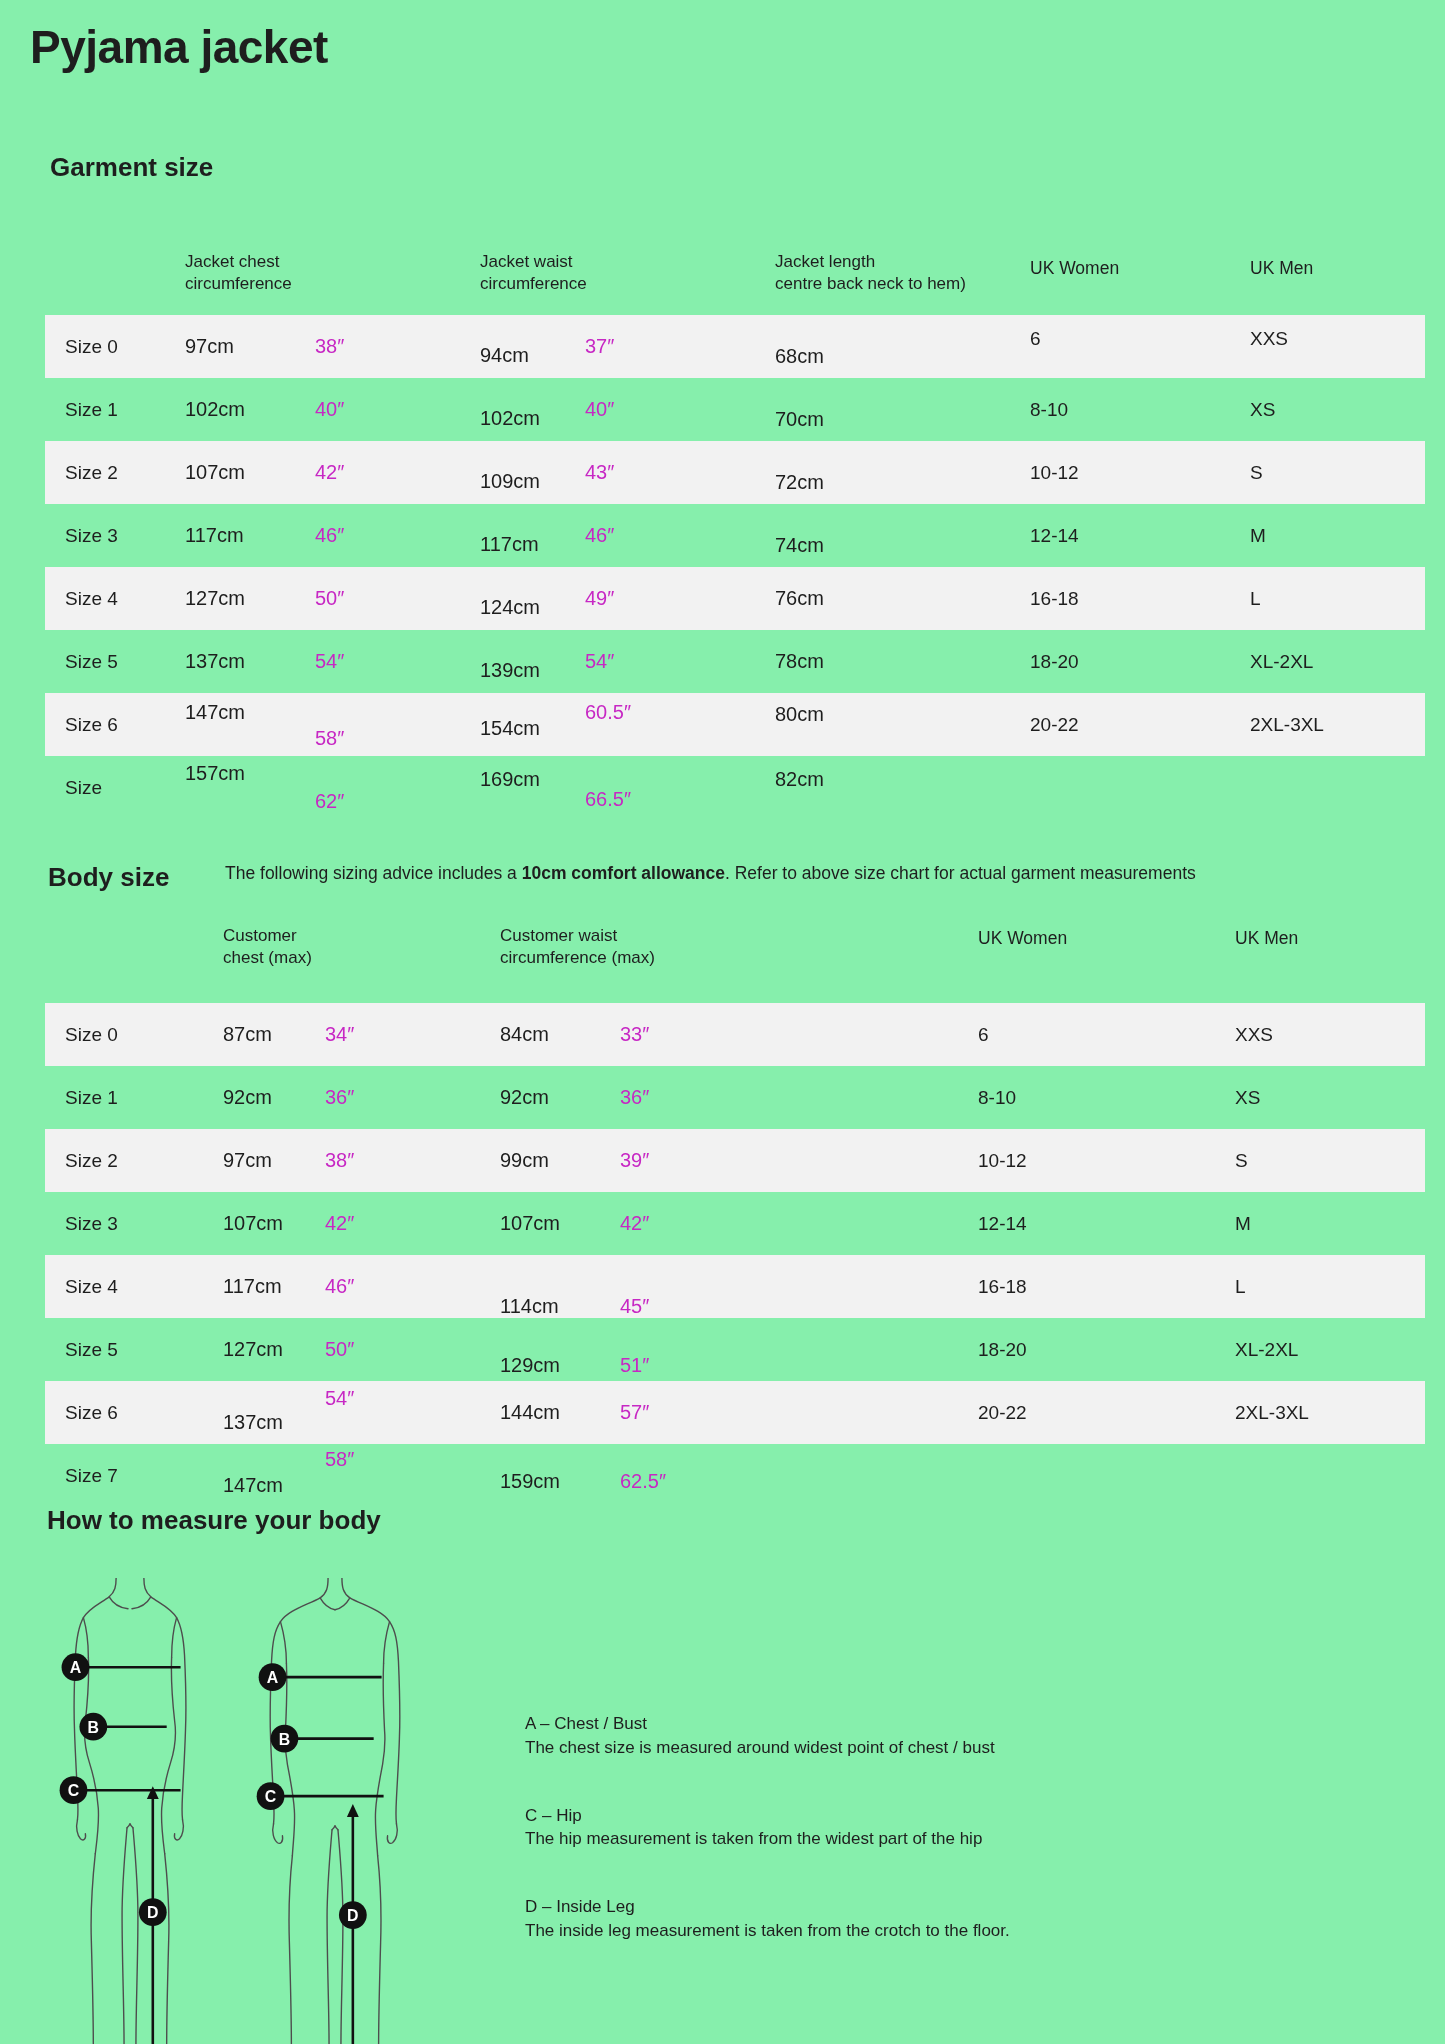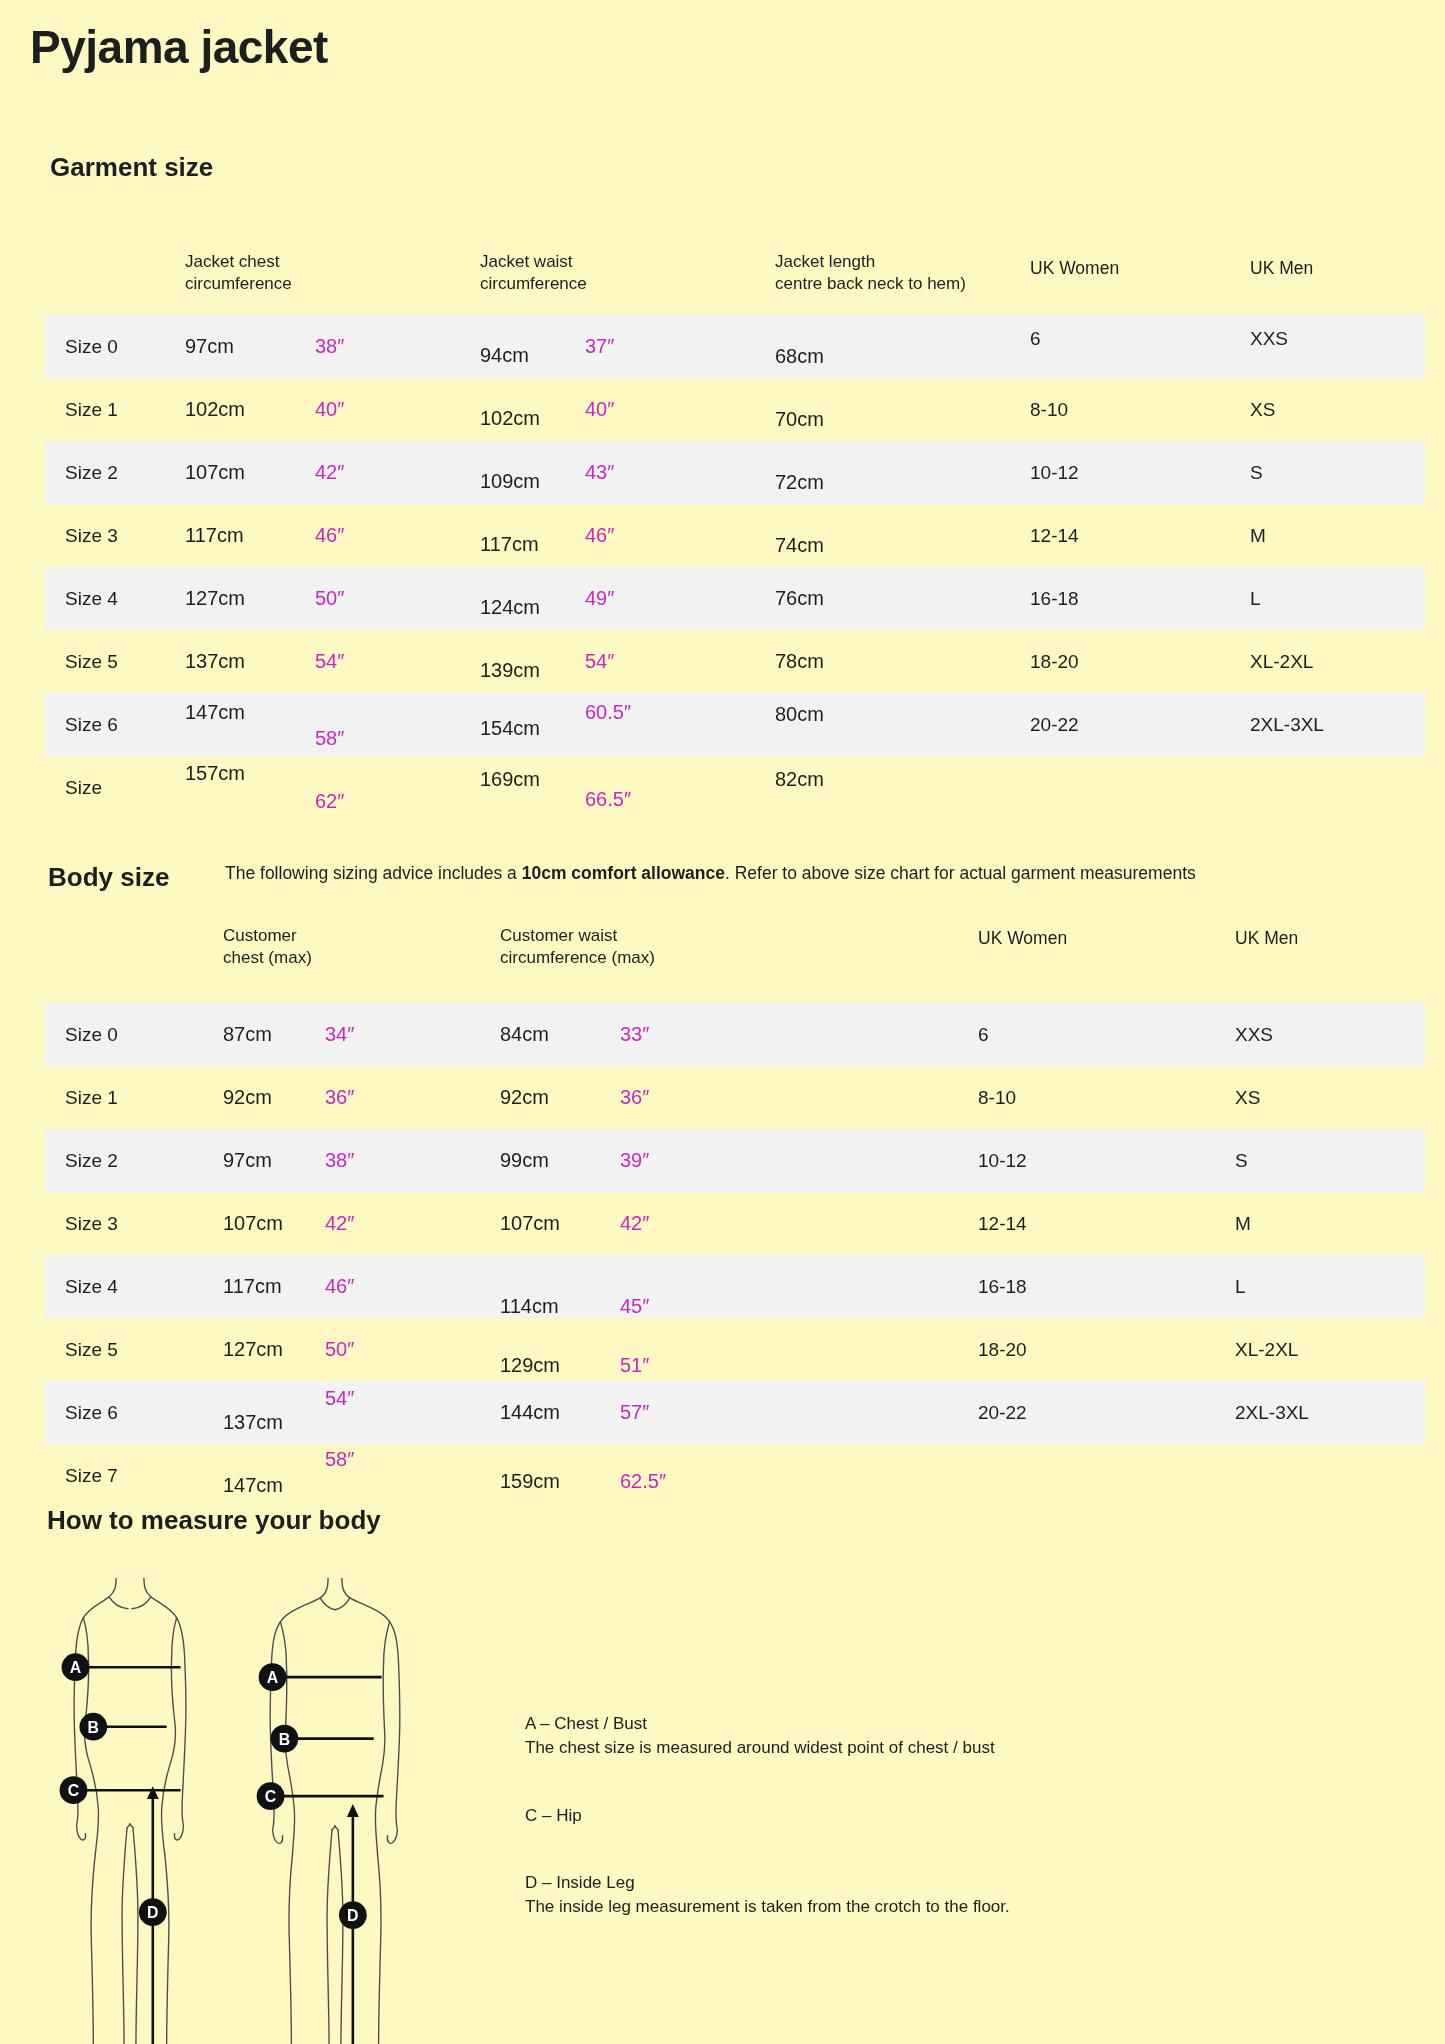--- a/index.html
+++ b/index.html
@@ -1,16 +1,16 @@
 <!DOCTYPE html>
 <html><head>
 <meta charset="utf-8">
 <style>
   html,body{margin:0;padding:0;background:#ffffff;}
-  .page{position:relative;width:1445px;height:2044px;background:#fef9c3;overflow:hidden;
+  .page{position:relative;width:1445px;height:2044px;background:#86efac;overflow:hidden;
         font-family:"Liberation Sans", sans-serif;color:#1e1e1e;}
 
   .page-title{position:absolute;left:30px;top:20px;font-size:46px;font-weight:700;letter-spacing:-0.5px;margin:0;}
   .section-heading{position:absolute;font-size:26px;font-weight:700;margin:0;}
   #garment-heading{left:50px;top:152px;}
   #body-heading{left:48px;top:862px;}
   #measure-heading{left:47px;top:1505px;}
 
   .body-note{position:absolute;left:225px;top:844px;width:1200px;font-size:17.5px;line-height:1.35;}
   .body-note b{font-weight:700;}
@@ -364,20 +364,21 @@
   <div class="measure-list">
 
       <div class="measure-item">
         <span class="m-label">A – Chest / Bust</span>
         <span class="m-text">The chest size is measured around widest point of chest / bust</span>
       </div>
 
 
       <div class="measure-item">
         <span class="m-label">C – Hip</span>
+        <span class="m-text">The hip measurement is taken from the widest part of the hip</span>
       </div>
 
       <div class="measure-item">
         <span class="m-label">D – Inside Leg</span>
         <span class="m-text">The inside leg measurement is taken from the crotch to the floor.</span>
       </div>
     </div>
 
 </div>
 

